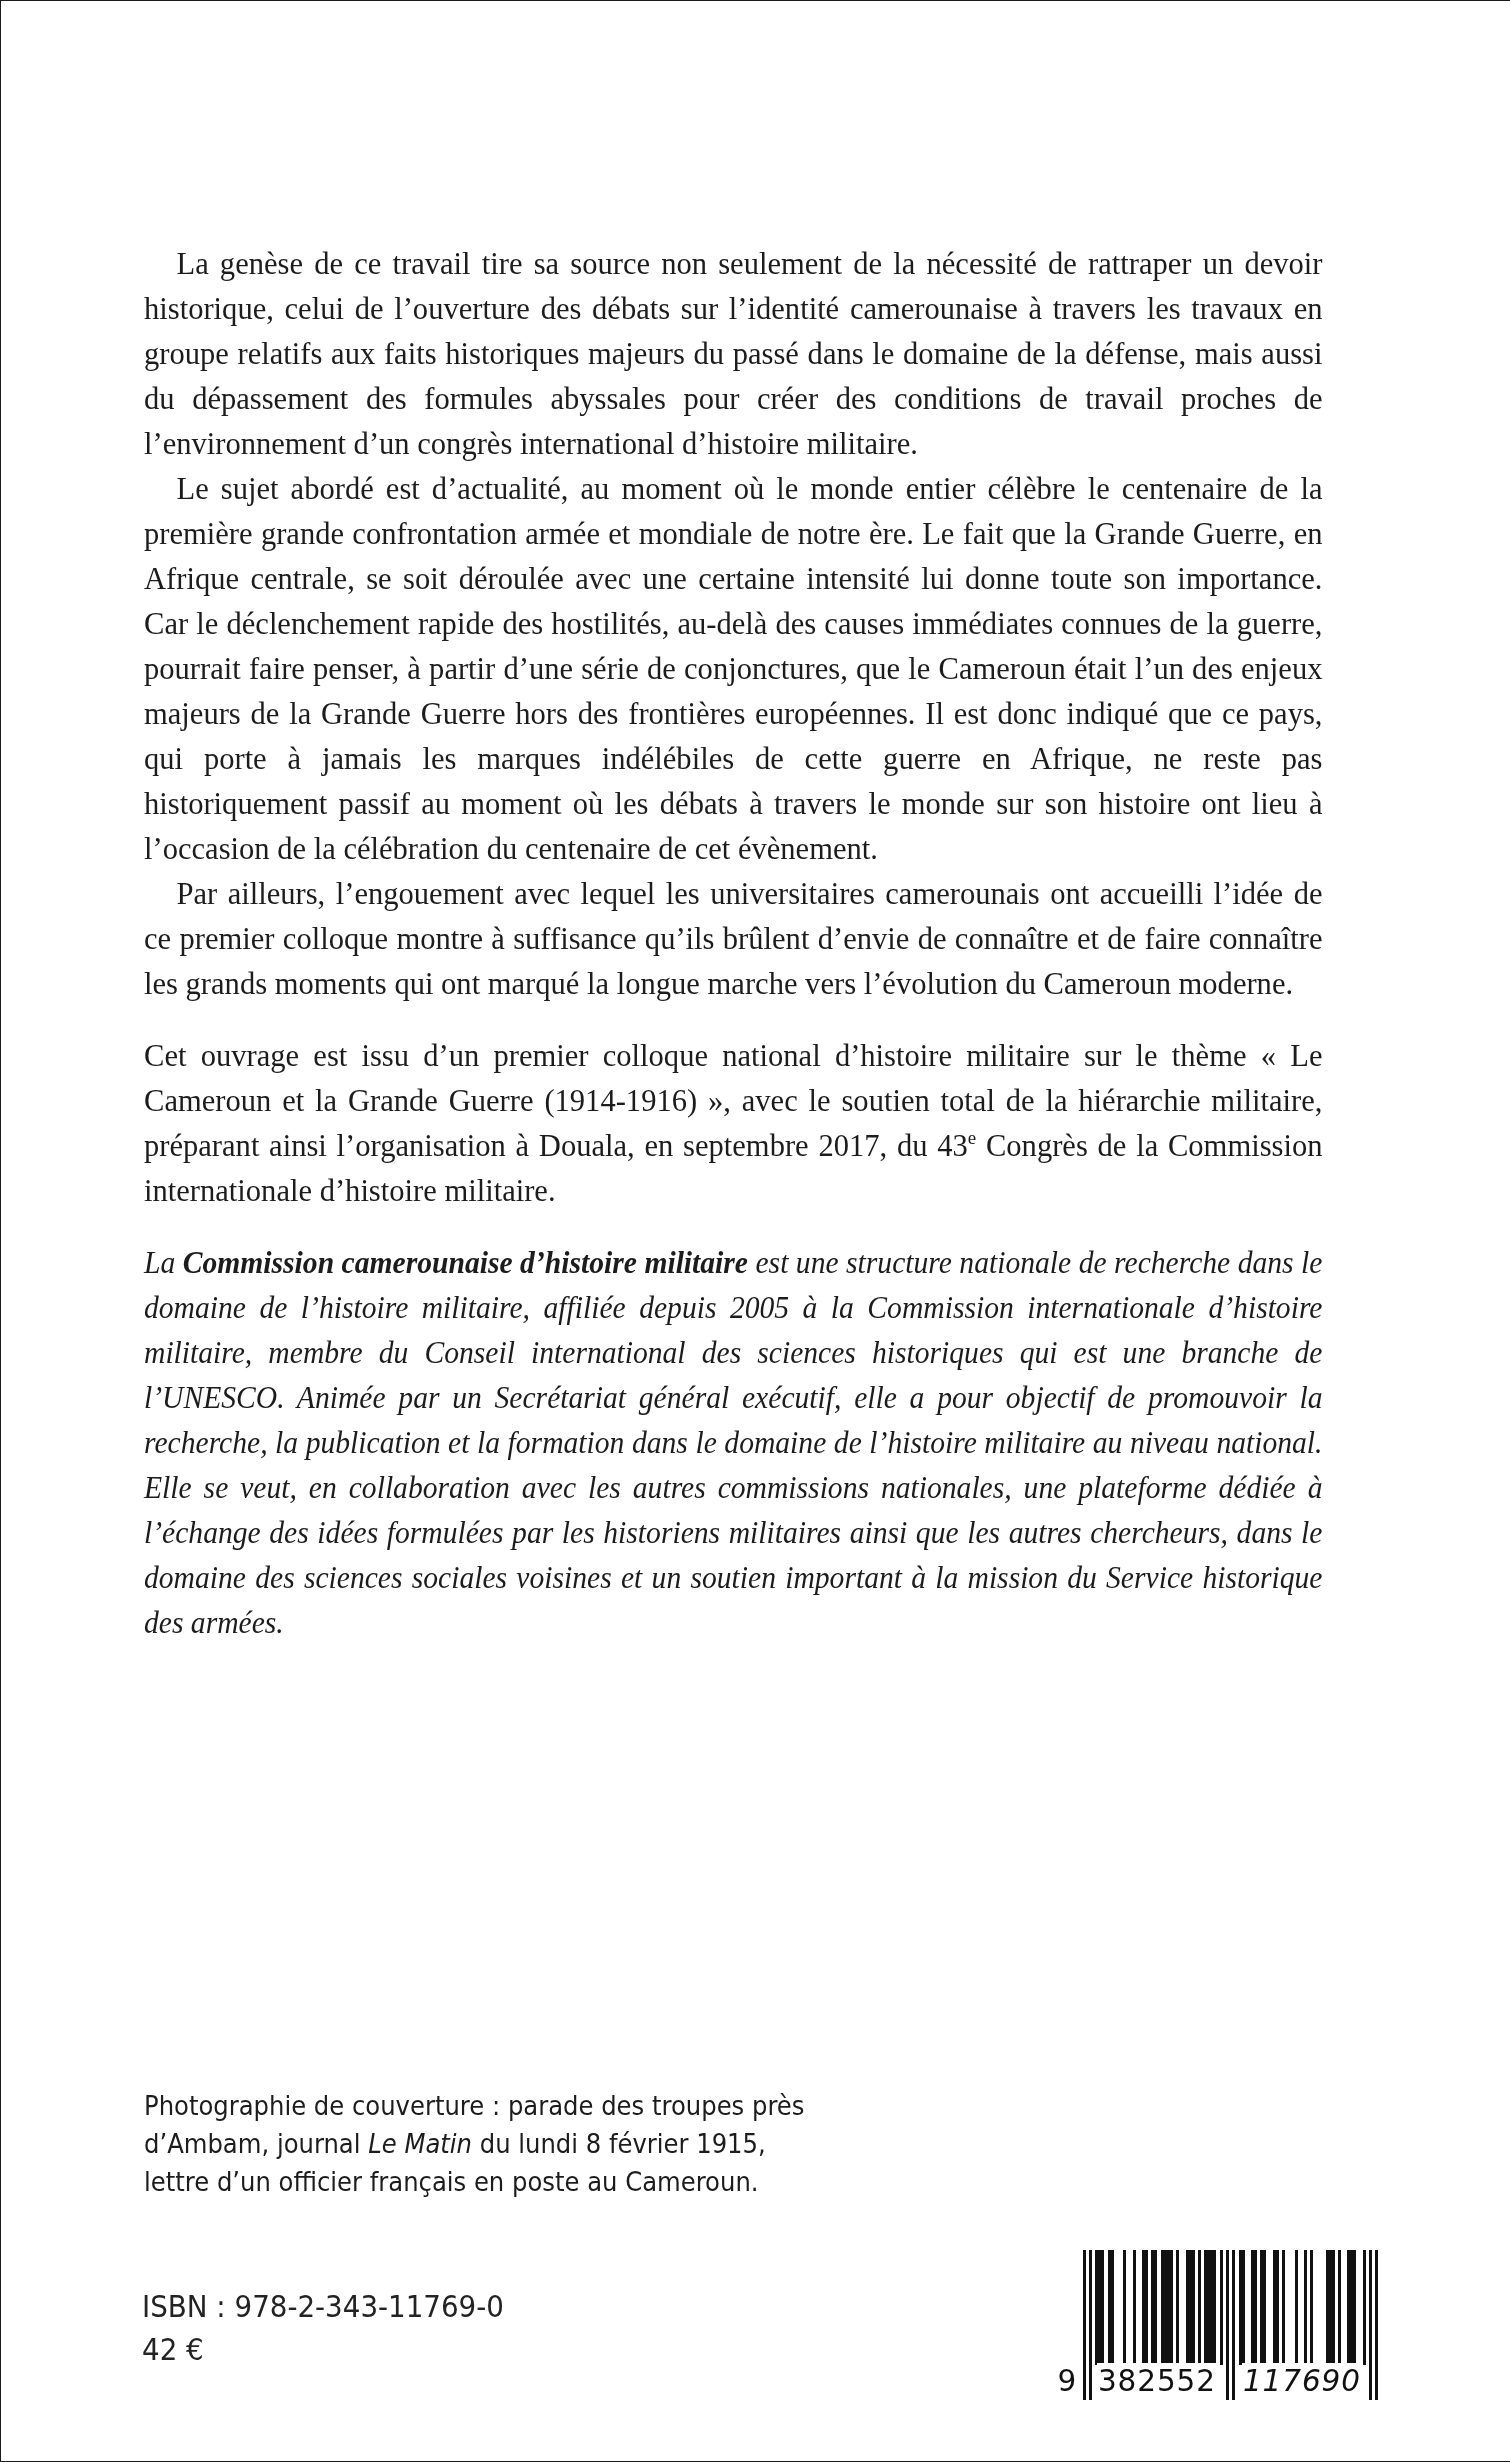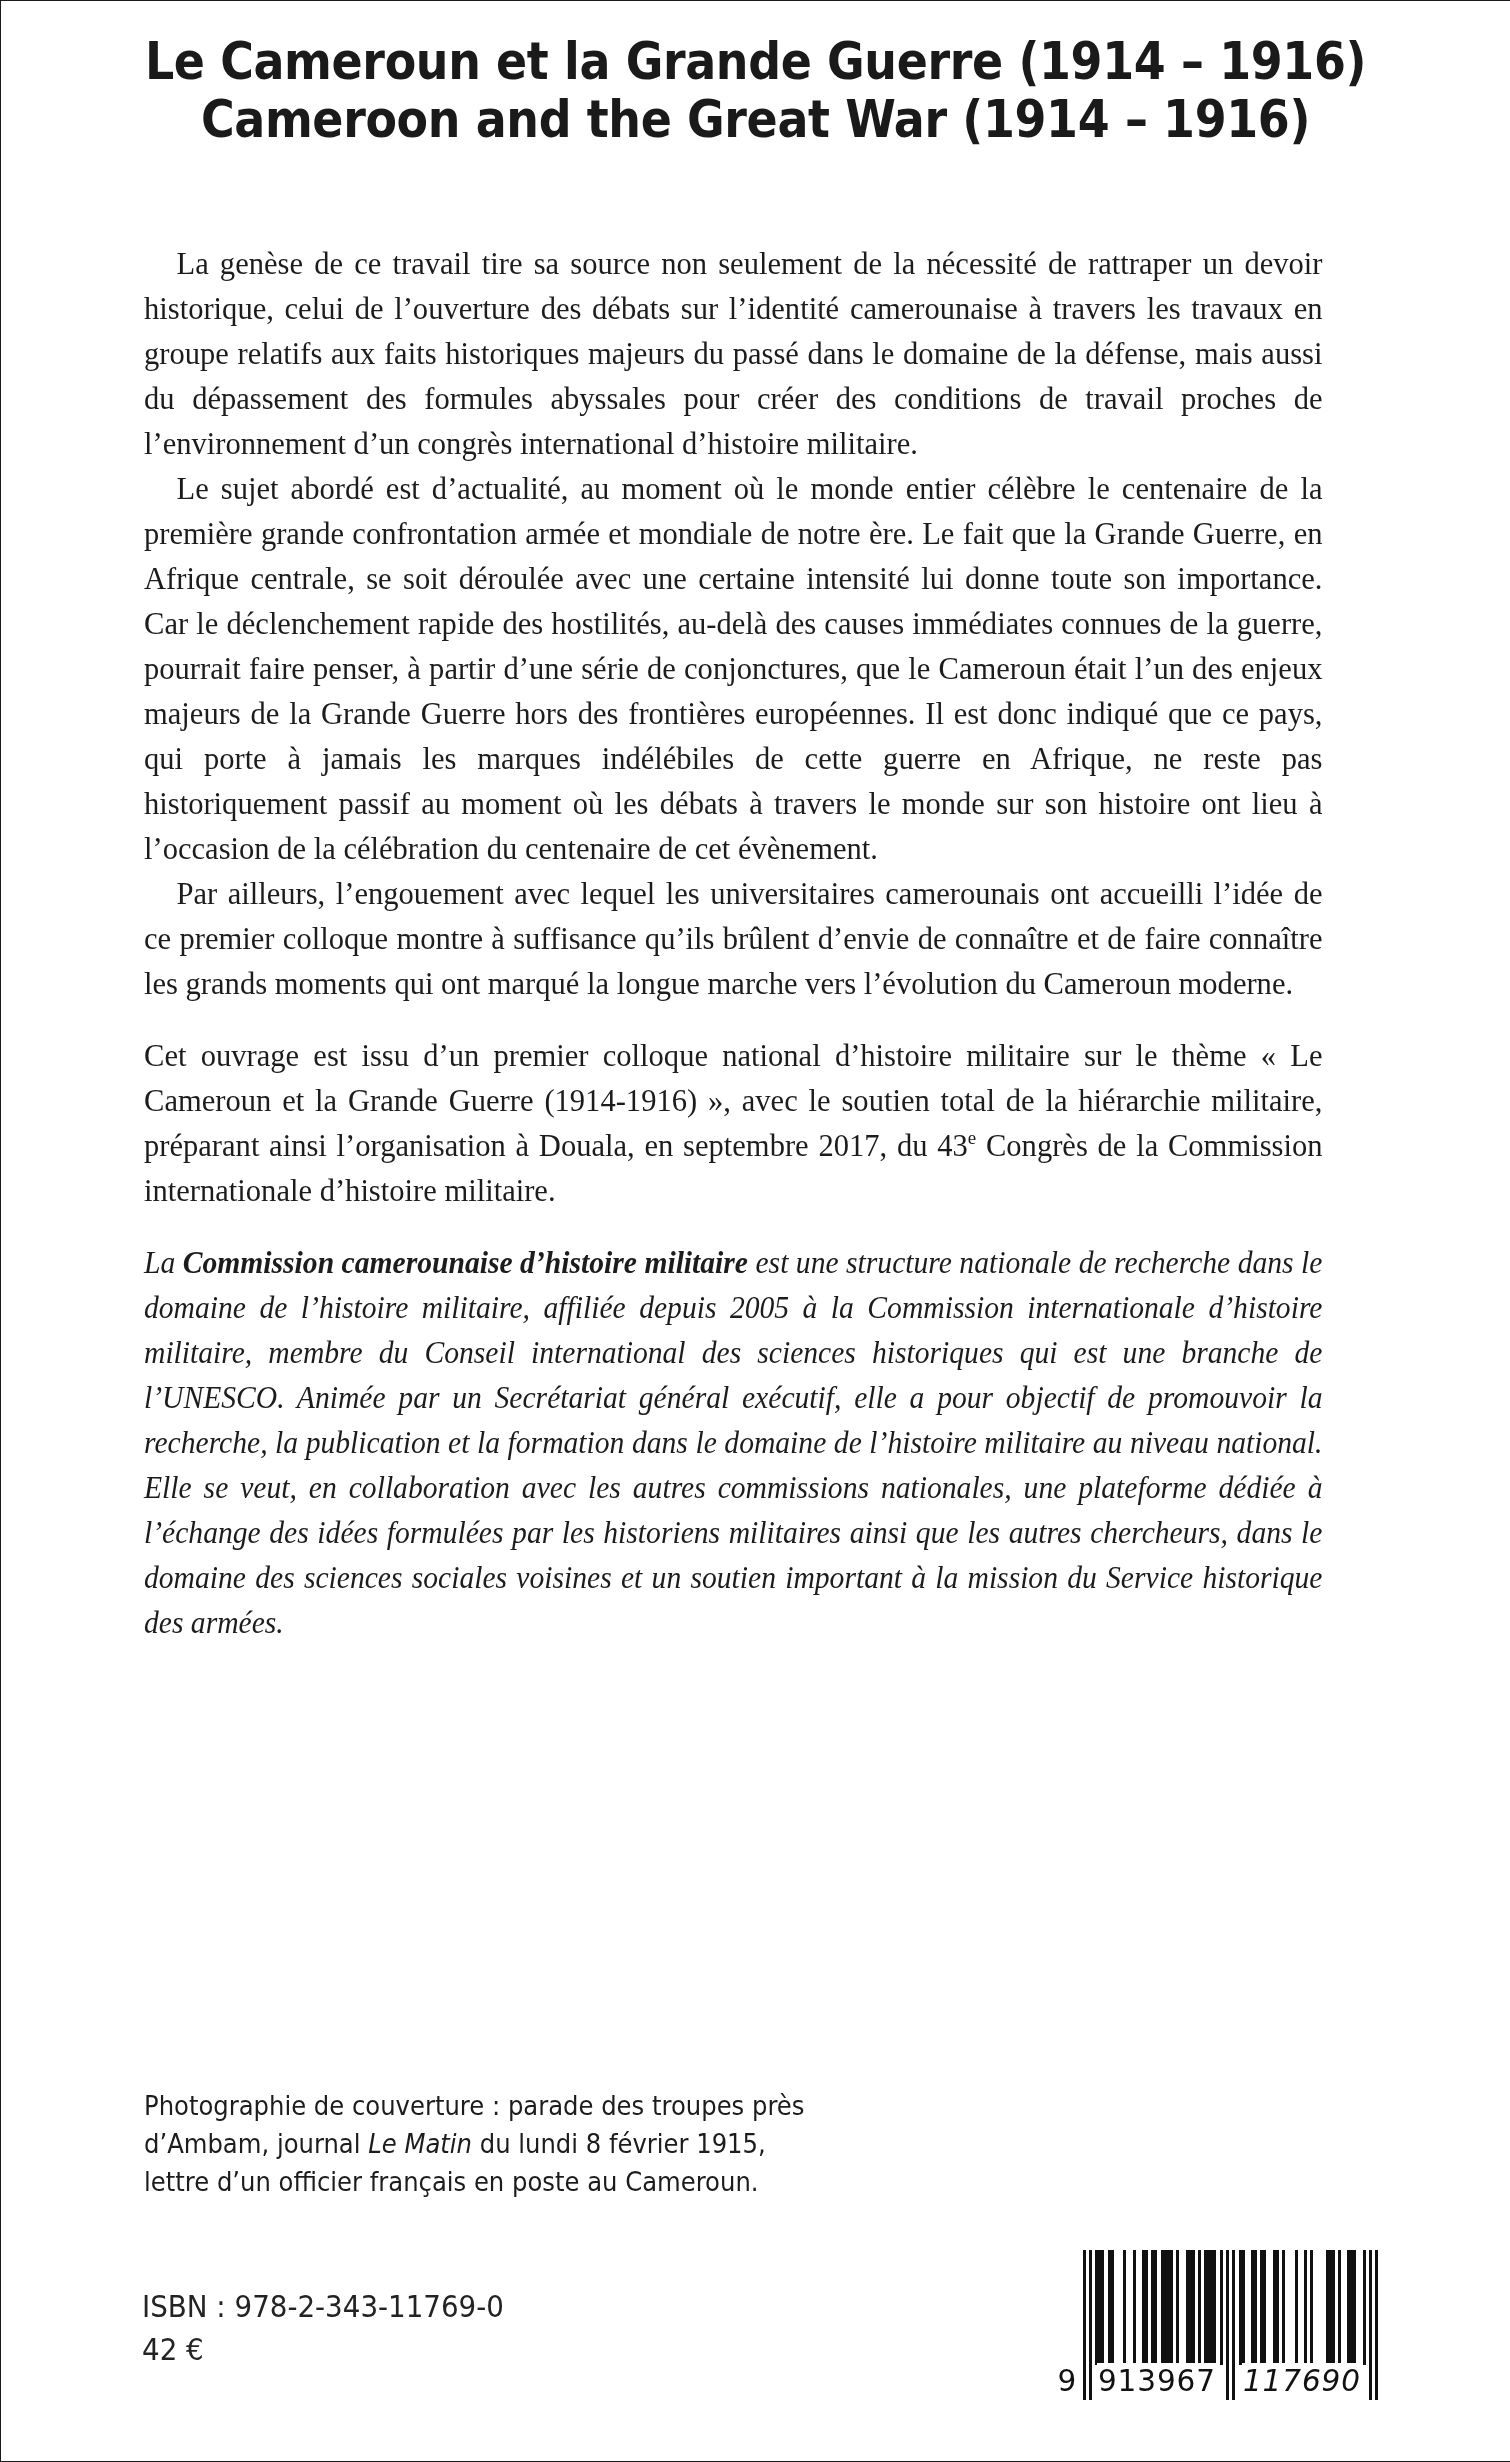--- a/index.html
+++ b/index.html
@@ -132,24 +132,20 @@
     background: #ffffff;
     padding: 0 0.9px;
     line-height: 36px;
   }
 </style>
 </head>
 <body>
 
 <div class="page">
 
-  <div class="title-block">
-    <div class="title-line">Le Cameroun et la Grande Guerre (1914 – 1916)</div>
-    <div class="title-line">Cameroon and the Great War (1914 – 1916)</div>
-  </div>
 
   <div class="body-area">
 
     <p class="para indent">La genèse de ce travail tire sa source non seulement de la nécessité de rattraper un devoir historique, celui de l’ouverture des débats sur l’identité camerounaise à travers les travaux en groupe relatifs aux faits historiques majeurs du passé dans le domaine de la défense, mais aussi du dépassement des formules abyssales pour créer des conditions de travail proches de l’environnement d’un congrès international d’histoire militaire.</p>
 
     <p class="para indent">Le sujet abordé est d’actualité, au moment où le monde entier célèbre le centenaire de la première grande confrontation armée et mondiale de notre ère. Le fait que la Grande Guerre, en Afrique centrale, se soit déroulée avec une certaine intensité lui donne toute son importance. Car le déclenchement rapide des hostilités, au-delà des causes immédiates connues de la guerre, pourrait faire penser, à partir d’une série de conjonctures, que le Cameroun était l’un des enjeux majeurs de la Grande Guerre hors des frontières européennes. Il est donc indiqué que ce pays, qui porte à jamais les marques indélébiles de cette guerre en Afrique, ne reste pas historiquement passif au moment où les débats à travers le monde sur son histoire ont lieu à l’occasion de la célébration du centenaire de cet évènement.</p>
 
     <p class="para indent">Par ailleurs, l’engouement avec lequel les universitaires camerounais ont accueilli l’idée de ce premier colloque montre à suffisance qu’ils brûlent d’envie de connaître et de faire connaître les grands moments qui ont marqué la longue marche vers l’évolution du Cameroun moderne.</p>
 
     <p class="para gap-md"><span>Cet ouvrage est issu d’un premier colloque national d’histoire militaire sur le thème « Le Cameroun et la Grande Guerre (1914-1916) », avec le soutien total de la hiérarchie militaire, préparant ainsi l’organisation à Douala, en septembre 2017, du 43</span><sup class="ordinal">e</sup><span> Congrès de la Commission internationale d’histoire militaire.</span></p>
@@ -193,19 +189,19 @@
         <i style="left: 227px; width: 2.8px; height: 115px;"></i>
         <i style="left: 243px; width: 9px; height: 115px;"></i>
         <i style="left: 255px; width: 2.8px; height: 115px;"></i>
         <i style="left: 264px; width: 9px; height: 115px;"></i>
         <i style="left: 280px; width: 2.8px; height: 115px;"></i>
         <i style="left: 286px; width: 2.8px; height: 150px;"></i>
         <i style="left: 292px; width: 2.8px; height: 150px;"></i>
       </div>
     <div class="barcode-digits">
       <span class="bd" id="bd1" style="left: -26.4px;">9</span>
-      <span class="bd" id="bd2" style="left: 14px;">913967</span>
+      <span class="bd" id="bd2" style="left: 14px;">382552</span>
       <span class="bd" id="bd3" style="left: 159px; font-style: italic;">117690</span>
     </div>
   </div>
 
 </div>
 
 
 </body></html>

